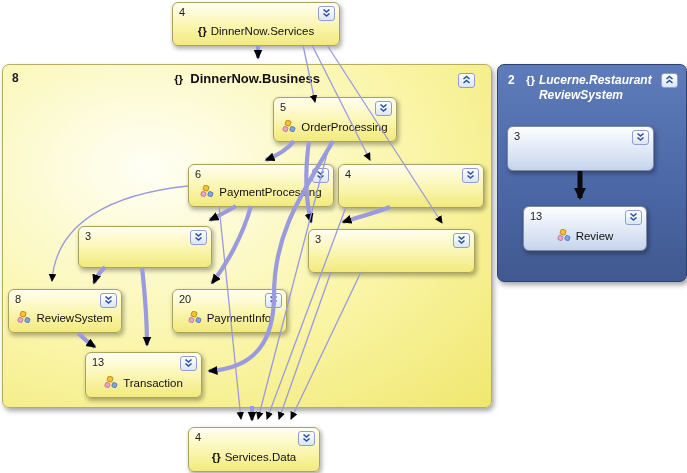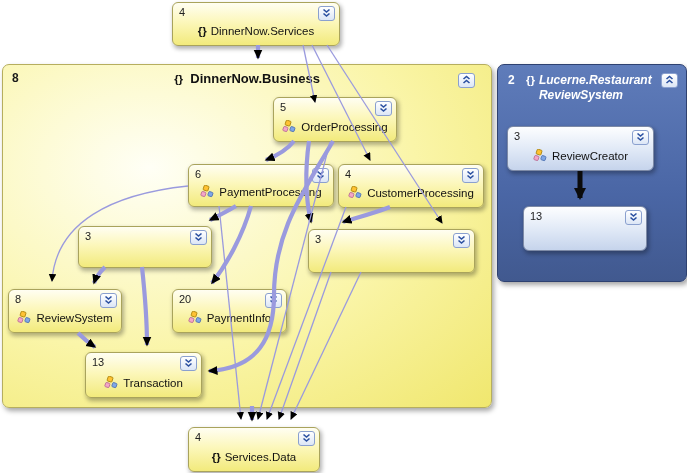--- a/index.html
+++ b/index.html
@@ -141,30 +141,20 @@
   </div>
 
   <div class="node yellow" style="left:338px;top:164px;width:144px;height:42px;">
     <span class="count">4</span>
     <button class="chev">
       <svg width="11" height="11" viewBox="0 0 11 11">
         <path d="M2.5,1.5 L5.5,4 L8.5,1.5" fill="none" stroke="#2b50a0" stroke-width="1.6"></path>
         <path d="M2.5,5.5 L5.5,8 L8.5,5.5" fill="none" stroke="#2b50a0" stroke-width="1.6"></path>
       </svg>
     </button>
-    <div class="lbl">
-      <span class="cicon">
-        <svg width="15" height="13" viewBox="0 0 15 13">
-          <rect x="3.6" y="0.6" width="5" height="5" rx="0.9" transform="rotate(18 6 3)" fill="#ffc233" stroke="#a98007" stroke-width="0.8"></rect>
-          <rect x="1.2" y="6.8" width="4.4" height="4.4" rx="0.9" transform="rotate(18 3.4 9)" fill="#f4a6c8" stroke="#b86a92" stroke-width="0.8"></rect>
-          <rect x="8.2" y="6.9" width="4.4" height="4.4" rx="0.9" transform="rotate(18 10.4 9.1)" fill="#7fa7e8" stroke="#4a6fb0" stroke-width="0.8"></rect>
-        </svg>
-      </span>
-      <span>CustomerProcessing</span>
-    </div>
   </div>
 
   <div class="node yellow" style="left:78px;top:226px;width:132px;height:40px;">
     <span class="count">3</span>
     <button class="chev">
       <svg width="11" height="11" viewBox="0 0 11 11">
         <path d="M2.5,1.5 L5.5,4 L8.5,1.5" fill="none" stroke="#2b50a0" stroke-width="1.6"></path>
         <path d="M2.5,5.5 L5.5,8 L8.5,5.5" fill="none" stroke="#2b50a0" stroke-width="1.6"></path>
       </svg>
     </button>
@@ -241,40 +231,40 @@
   </div>
 
   <div class="node bluelite" style="left:507px;top:126px;width:145px;height:43px;">
     <span class="count">3</span>
     <button class="chev">
       <svg width="11" height="11" viewBox="0 0 11 11">
         <path d="M2.5,1.5 L5.5,4 L8.5,1.5" fill="none" stroke="#2b50a0" stroke-width="1.6"></path>
         <path d="M2.5,5.5 L5.5,8 L8.5,5.5" fill="none" stroke="#2b50a0" stroke-width="1.6"></path>
       </svg>
     </button>
-    <div class="lbl">
-      <span class="cicon">
-        <svg width="15" height="13" viewBox="0 0 15 13">
-          <rect x="3.6" y="0.6" width="5" height="5" rx="0.9" transform="rotate(18 6 3)" fill="#ffc233" stroke="#a98007" stroke-width="0.8"></rect>
-          <rect x="1.2" y="6.8" width="4.4" height="4.4" rx="0.9" transform="rotate(18 3.4 9)" fill="#f4a6c8" stroke="#b86a92" stroke-width="0.8"></rect>
-          <rect x="8.2" y="6.9" width="4.4" height="4.4" rx="0.9" transform="rotate(18 10.4 9.1)" fill="#7fa7e8" stroke="#4a6fb0" stroke-width="0.8"></rect>
-        </svg>
-      </span>
-      <span>ReviewCreator</span>
-    </div>
   </div>
 
   <div class="node bluelite" style="left:523px;top:206px;width:122px;height:43px;">
     <span class="count">13</span>
     <button class="chev">
       <svg width="11" height="11" viewBox="0 0 11 11">
         <path d="M2.5,1.5 L5.5,4 L8.5,1.5" fill="none" stroke="#2b50a0" stroke-width="1.6"></path>
         <path d="M2.5,5.5 L5.5,8 L8.5,5.5" fill="none" stroke="#2b50a0" stroke-width="1.6"></path>
       </svg>
     </button>
+    <div class="lbl">
+      <span class="cicon">
+        <svg width="15" height="13" viewBox="0 0 15 13">
+          <rect x="3.6" y="0.6" width="5" height="5" rx="0.9" transform="rotate(18 6 3)" fill="#ffc233" stroke="#a98007" stroke-width="0.8"></rect>
+          <rect x="1.2" y="6.8" width="4.4" height="4.4" rx="0.9" transform="rotate(18 3.4 9)" fill="#f4a6c8" stroke="#b86a92" stroke-width="0.8"></rect>
+          <rect x="8.2" y="6.9" width="4.4" height="4.4" rx="0.9" transform="rotate(18 10.4 9.1)" fill="#7fa7e8" stroke="#4a6fb0" stroke-width="0.8"></rect>
+        </svg>
+      </span>
+      <span>Review</span>
+    </div>
   </div>
 
   <svg class="edges" width="687" height="473" viewBox="0 0 687 473">
     <defs>
       <marker id="ah-thick" markerUnits="userSpaceOnUse" markerWidth="12" markerHeight="11" refX="8.5" refY="4.5" orient="auto">
         <path d="M0,0 L10,4.5 L0,9 z" fill="#000000"></path>
       </marker>
       <marker id="ah-thin" markerUnits="userSpaceOnUse" markerWidth="10" markerHeight="9" refX="7" refY="3.75" orient="auto">
         <path d="M0,0 L8,3.75 L0,7.5 z" fill="#000000"></path>
       </marker>

